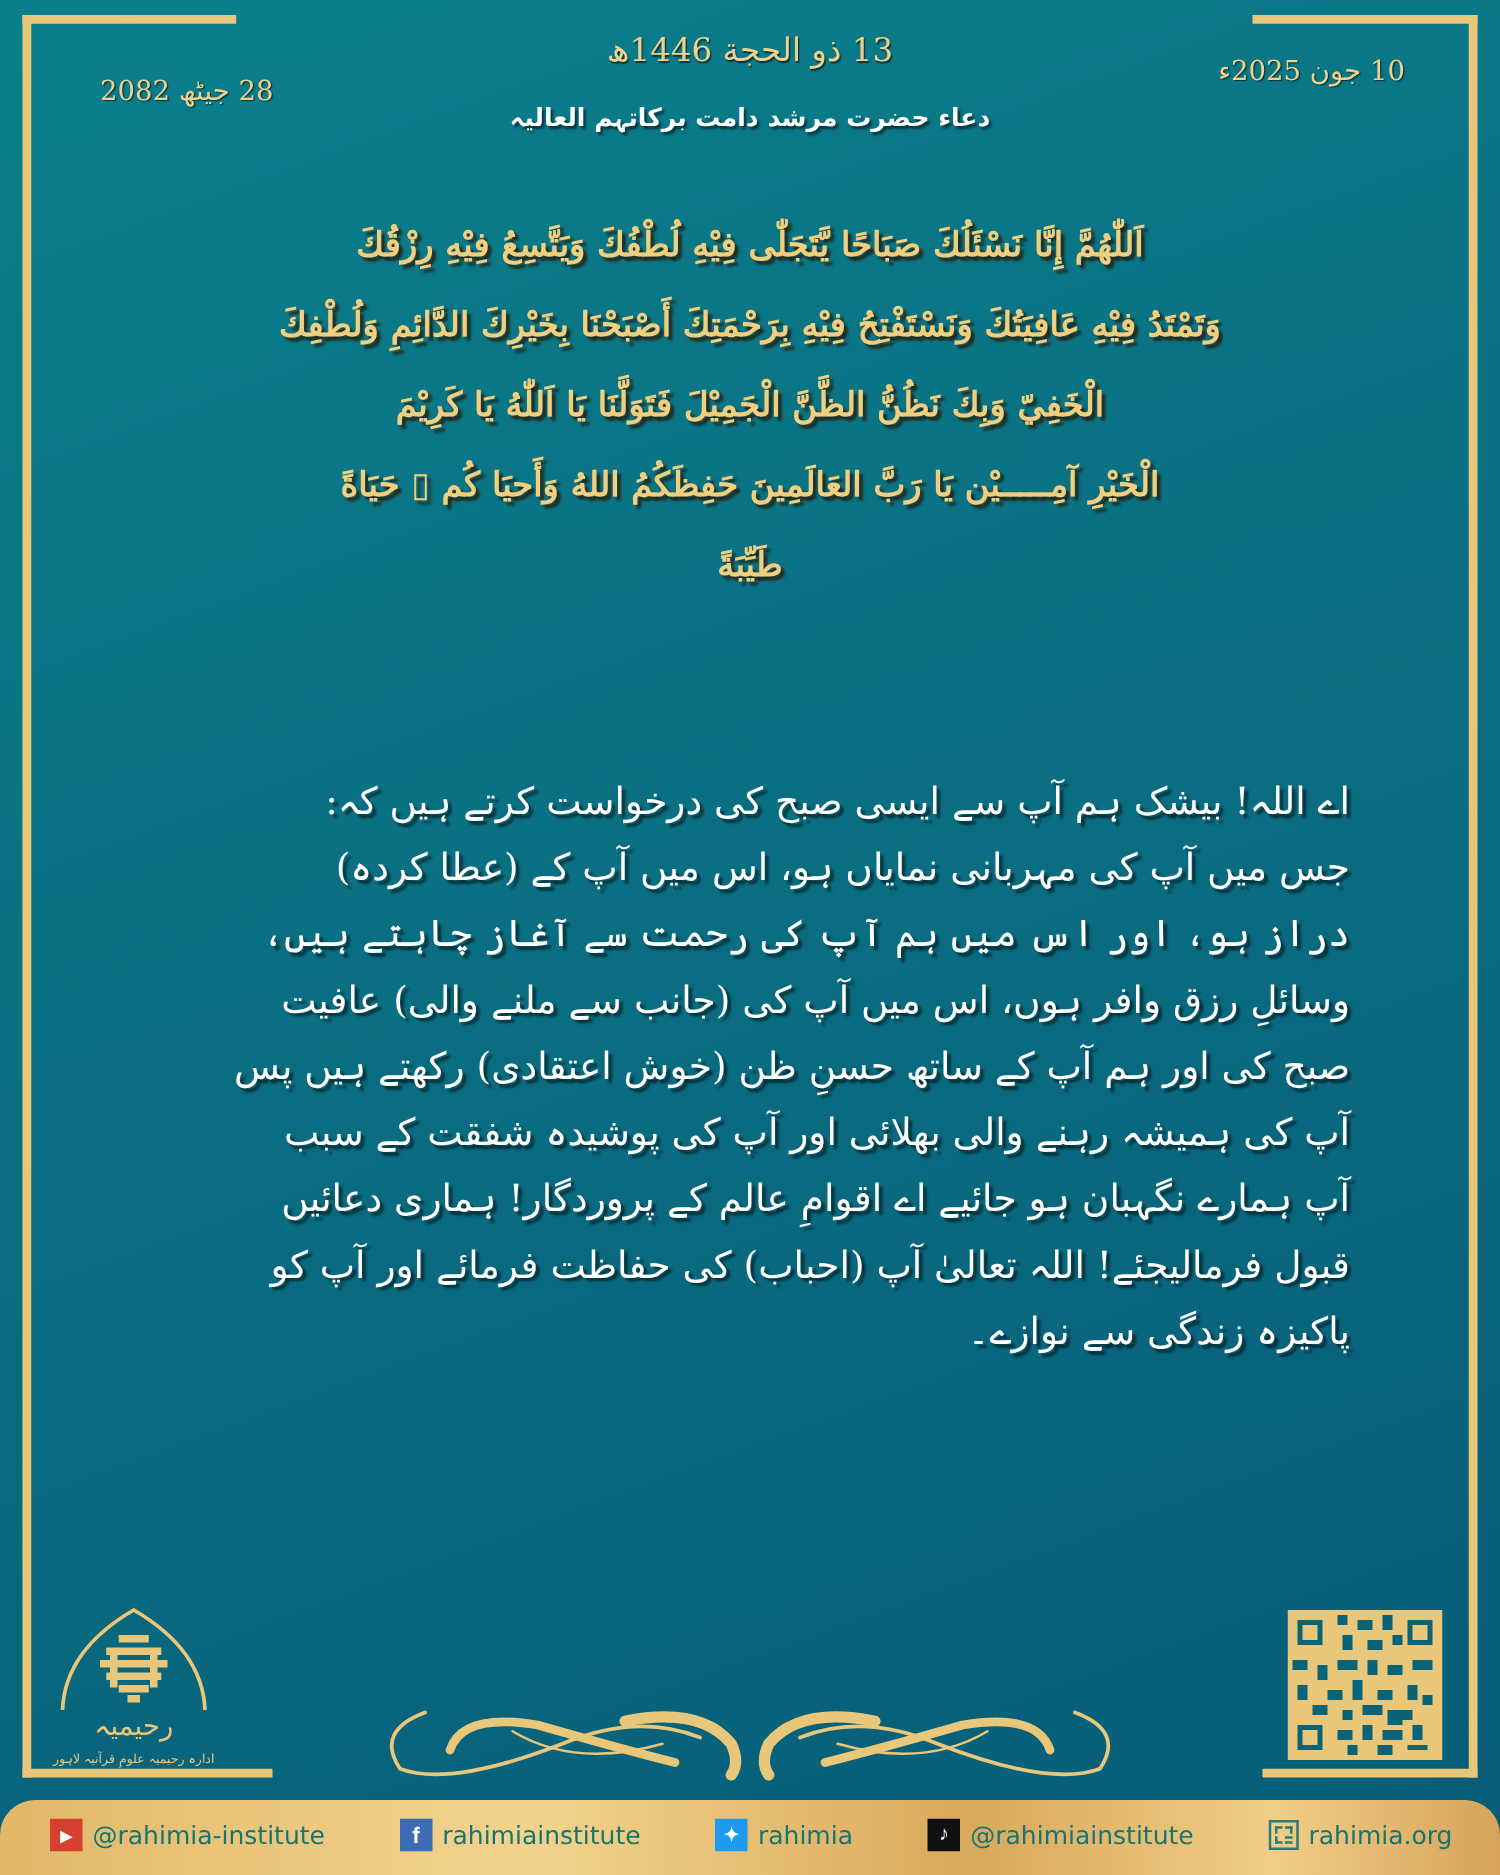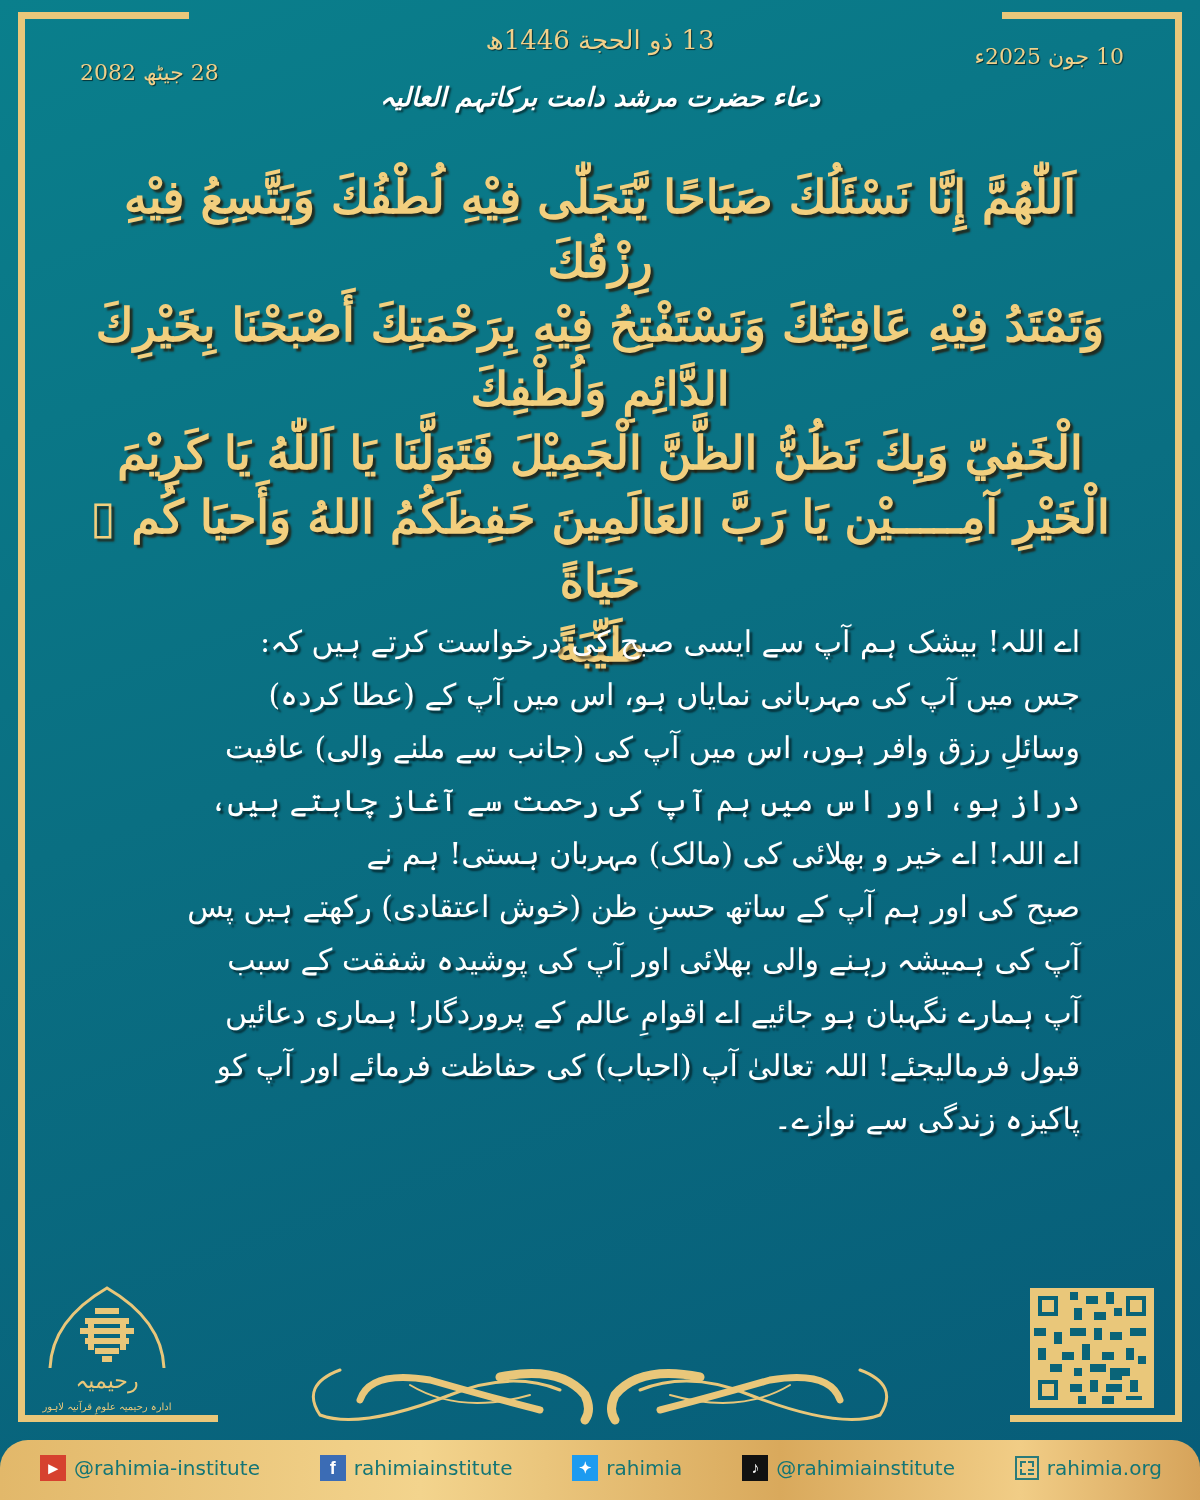--- a/index.html
+++ b/index.html
@@ -22,30 +22,29 @@
     .date-text {
       position: absolute; color: #f0d08a; font-family: "DejaVu Serif", serif;
       font-size: 22px; text-shadow: 1px 1px 1px rgba(0,0,0,0.6); direction: rtl;
     }
     .date-hijri { left: 0; right: 0; top: 25px; text-align: center; font-size: 26px; }
     .date-gregorian { right: 76px; top: 44px; text-align: right; }
     .date-bikrami { left: 80px; top: 60px; }
 
     .heading {
       position: absolute; left: 0; right: 0; top: 82px; text-align: center;
-      color: #ffffff; font-size: 26px; font-weight: bold; direction: rtl;
+      color: #ffffff; font-size: 20px; font-weight: bold; direction: rtl;
       text-shadow: 2px 2px 2px rgba(0,0,0,0.55);
-      font-style: italic;
     }
 
     .arabic-block {
       position: absolute; left: 70px; right: 70px; top: 165px;
       text-align: center; direction: rtl;
       color: #f2cf7e; font-family: "DejaVu Serif", serif;
-      font-size: 46px; font-weight: bold; line-height: 64px;
+      font-size: 27px; font-weight: bold; line-height: 64px;
       text-shadow: 3px 3px 2px rgba(40,20,0,0.75);
     }
     .arabic-line { display: block; }
 
     .urdu-block {
       position: absolute; left: 120px; right: 120px; top: 615px;
       text-align: right; direction: rtl;
       color: #ffffff; font-family: "DejaVu Serif", serif;
       font-size: 30px; line-height: 53px;
       text-shadow: 3px 3px 2px rgba(0,0,0,0.55);
@@ -103,23 +102,22 @@
   <span class="arabic-line">اَللّٰهُمَّ إِنَّا نَسْئَلُكَ صَبَاحًا يَّتَجَلّٰى فِيْهِ لُطْفُكَ وَيَتَّسِعُ فِيْهِ رِزْقُكَ</span>
   <span class="arabic-line">وَتَمْتَدُ فِيْهِ عَافِيَتُكَ وَنَسْتَفْتِحُ فِيْهِ بِرَحْمَتِكَ أَصْبَحْنَا بِخَيْرِكَ الدَّائِمِ وَلُطْفِكَ</span>
   <span class="arabic-line">الْخَفِيّ وَبِكَ نَظُنُّ الظَّنَّ الْجَمِيْلَ فَتَوَلَّنَا يَا اَللّٰهُ يَا كَرِيْمَ</span>
   <span class="arabic-line">الْخَيْرِ آمِـــــيْن يَا رَبَّ العَالَمِينَ حَفِظَكُمُ اللهُ وَأَحيَا كُم ▯ حَيَاةً</span>
   <span class="arabic-line">طَيِّبَةً</span>
 </div>
 
 <div class="urdu-block">
   <span class="urdu-line">اے اللہ! بیشک ہم آپ سے ایسی صبح کی درخواست کرتے ہیں کہ:</span>
   <span class="urdu-line">جس میں آپ کی مہربانی نمایاں ہو، اس میں آپ کے (عطا کردہ)</span>
+  <span class="urdu-line">دراز ہو، اور اس میں ہم آپ کی رحمت سے آغاز چاہتے ہیں،</span>
   <span class="urdu-line">وسائلِ رزق وافر ہوں، اس میں آپ کی (جانب سے ملنے والی) عافیت</span>
-  <span class="urdu-line">دراز ہو، اور اس میں ہم آپ کی رحمت سے آغاز چاہتے ہیں،</span>
-  <span class="urdu-line">اے اللہ! اے خیر و بھلائی کی (مالک) مہربان ہستی! ہم نے</span>
   <span class="urdu-line">صبح کی اور ہم آپ کے ساتھ حسنِ ظن (خوش اعتقادی) رکھتے ہیں پس</span>
   <span class="urdu-line">آپ کی ہمیشہ رہنے والی بھلائی اور آپ کی پوشیدہ شفقت کے سبب</span>
   <span class="urdu-line">آپ ہمارے نگہبان ہو جائیے اے اقوامِ عالم کے پروردگار! ہماری دعائیں</span>
   <span class="urdu-line">قبول فرمالیجئے! اللہ تعالیٰ آپ (احباب) کی حفاظت فرمائے اور آپ کو</span>
   <span class="urdu-line">پاکیزہ زندگی سے نوازے۔</span>
 </div>
 
 <div class="logo">
   <svg width="135" height="140" viewBox="0 0 135 140">
     <path d="M10 88 Q12 40 67 8 Q122 40 124 88" fill="none" stroke="#e9c77a" stroke-width="3"></path>

